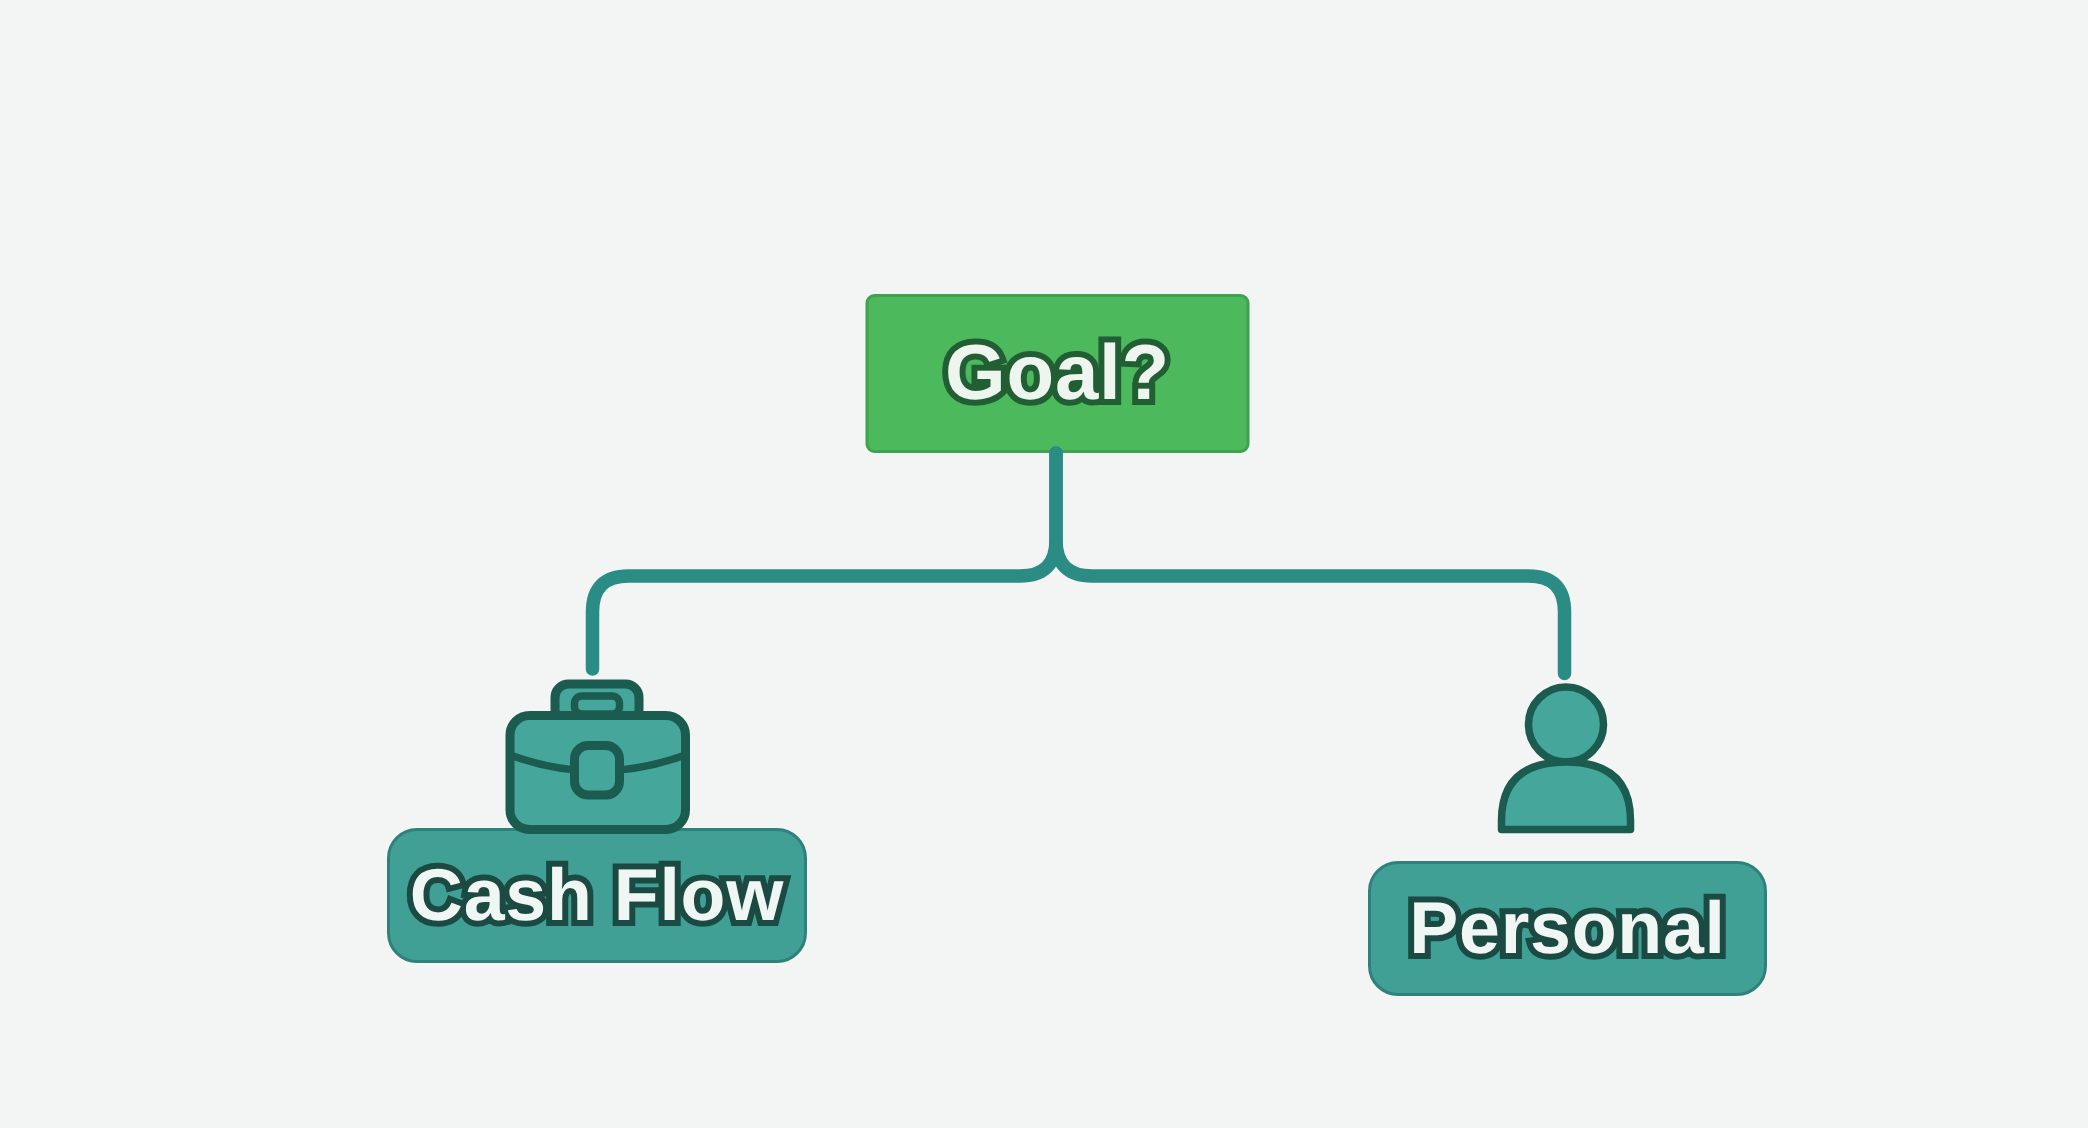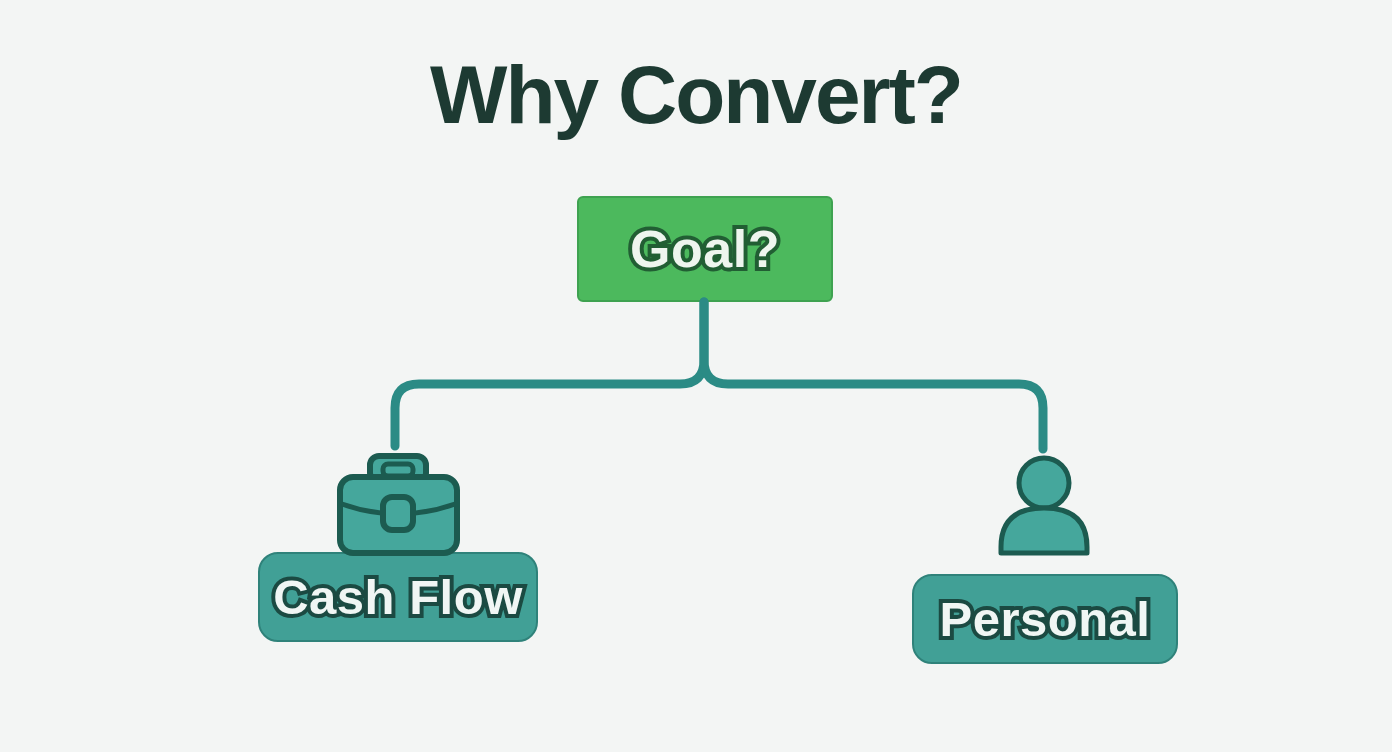--- a/index.html
+++ b/index.html
@@ -92,21 +92,20 @@
     height: 752px;
     pointer-events: none;
     z-index: 2;
   }
 </style>
 </head>
 <body>
 
 <div class="canvas">
 
-  <div class="title">Why Convert?</div>
 
   <div class="node root">
     <div class="label-wrap">
       <span class="txt-stroke" aria-hidden="true">Goal?</span>
       <span class="txt-fill">Goal?</span>
     </div>
   </div>
 
   <div class="node leaf cash-flow">
     <div class="label-wrap">

